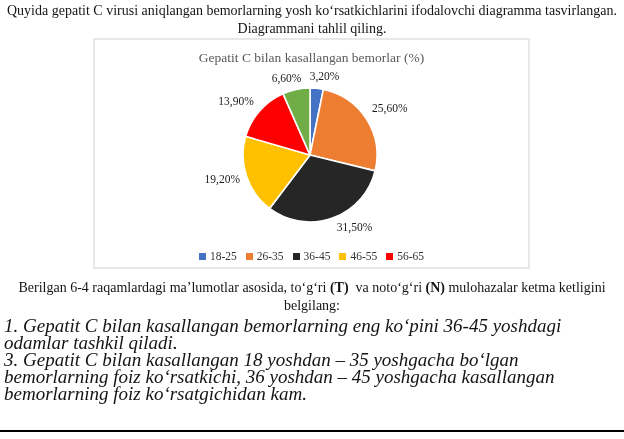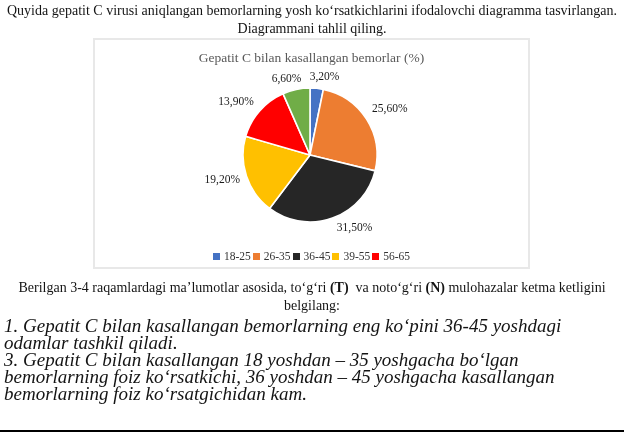--- a/index.html
+++ b/index.html
@@ -18,21 +18,21 @@
     box-sizing:border-box;border:2px solid #e8e8e8;background:#ffffff;
   }
   .chart-title{
     position:absolute;top:10px;left:0;right:0;text-align:center;
     font-size:13.5px;color:#595959;
   }
   #pie-svg{position:absolute;left:0;top:0;width:433px;height:227px;}
   #pie-svg text{font-family:"Liberation Serif", serif;font-size:11.5px;fill:#1a1a1a;}
   #legend{
     position:absolute;left:0;right:0;bottom:5px;
-    display:flex;justify-content:center;align-items:center;gap:2px;
+    display:flex;justify-content:center;align-items:center;gap:9px;
     font-size:11.5px;color:#333;
   }
   .legend-item{display:inline-flex;align-items:center;gap:4px;white-space:nowrap;}
   .legend-marker{width:7px;height:7px;display:inline-block;flex:0 0 auto;}
 
   #statements{position:absolute;left:4px;top:317px;width:620px;
     font-style:italic;font-size:19px;line-height:17px;}
   #statements .stmt{margin:0;}
 
   #bottom-rule{position:absolute;left:0;top:430px;width:624px;height:0;border-top:2px solid #000000;}
@@ -66,29 +66,29 @@
       <span class="legend-item">
         <span class="legend-marker" style="background: rgb(237, 125, 49);"></span>
         <span>26-35</span>
       </span>
       <span class="legend-item">
         <span class="legend-marker" style="background: rgb(38, 38, 38);"></span>
         <span>36-45</span>
       </span>
       <span class="legend-item">
         <span class="legend-marker" style="background: rgb(255, 192, 0);"></span>
-        <span>39-55</span>
+        <span>46-55</span>
       </span>
       <span class="legend-item">
         <span class="legend-marker" style="background: rgb(255, 0, 0);"></span>
         <span>56-65</span>
       </span>
     </div>
 </div>
 
-<p id="instruction" class="para"><span>Berilgan 3-4 raqamlardagi ma’lumotlar asosida, to‘g‘ri </span><b>(T)</b><span>  va noto‘g‘ri </span><b>(N)</b><span> mulohazalar ketma ketligini belgilang:</span></p>
+<p id="instruction" class="para"><span>Berilgan 6-4 raqamlardagi ma’lumotlar asosida, to‘g‘ri </span><b>(T)</b><span>  va noto‘g‘ri </span><b>(N)</b><span> mulohazalar ketma ketligini belgilang:</span></p>
 
 <div id="statements">
   <p class="stmt">1. Gepatit C bilan kasallangan bemorlarning eng ko‘pini 36-45 yoshdagi odamlar tashkil qiladi.</p>
   <p class="stmt">3. Gepatit C bilan kasallangan 18 yoshdan – 35 yoshgacha bo‘lgan bemorlarning foiz ko‘rsatkichi, 36 yoshdan – 45 yoshgacha kasallangan bemorlarning foiz ko‘rsatgichidan kam.</p>
 </div>
 
 <div id="bottom-rule"></div>
 
 </body></html>

